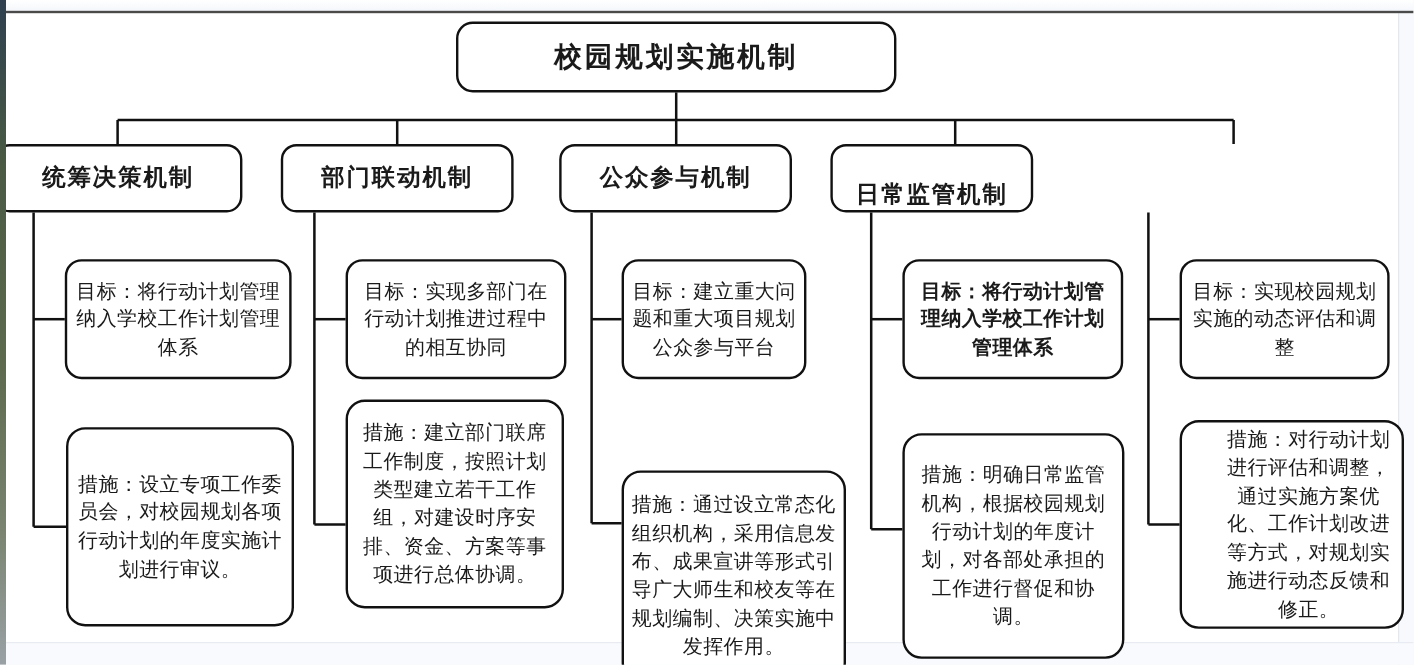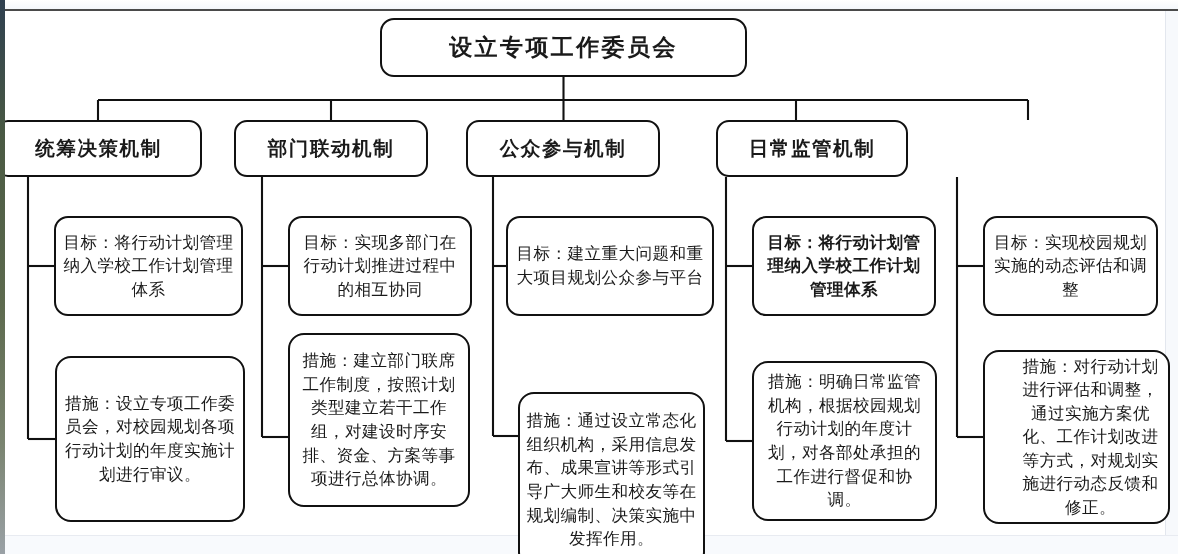--- a/index.html
+++ b/index.html
@@ -105,51 +105,51 @@
     border-radius: 13px;
   }
   .mech-node .node-text {
     font-size: 19.5px;
     font-weight: bold;
     letter-spacing: 1.6px;
   }
   #mech-node-0 { left: -5px;  width: 207px; }
   #mech-node-1 { left: 234px; width: 194px; }
   #mech-node-2 { left: 466px; width: 194px; }
-  #mech-node-3 { left: 716px; width: 192px; }
+  #mech-node-3 { left: 692px; width: 169px; align-items: flex-end; }
   #mech-node-4 { left: 931px; width: 194px; }
 
   .goal-node {
     top: 216px;
     height: 100px;
     border-radius: 14px;
   }
   .goal-node .node-text {
     font-size: 16.6px;
     line-height: 1.42;
     letter-spacing: 0.4px;
   }
   #goal-node-0 { left: 54px;  width: 189px; }
   #goal-node-1 { left: 288px; width: 184px; }
-  #goal-node-2 { left: 506px; width: 208px; }
+  #goal-node-2 { left: 518px; width: 154px; }
   #goal-node-3 { left: 752px; width: 184px; font-weight: bold; }
   #goal-node-4 { left: 983px; width: 175px; }
 
   .measure-node {
     border-radius: 16px;
   }
   .measure-node .node-text {
     font-size: 16.6px;
     line-height: 1.42;
     letter-spacing: 0.4px;
   }
   #measure-node-0 { left: 55px;  top: 356px; width: 190px; height: 166px; }
   #measure-node-1 { left: 288px; top: 333px; width: 182px; height: 174px; }
   #measure-node-2 { left: 518px; top: 348px; width: 187px; height: 176px; margin-top: 44px; }
-  #measure-node-3 { left: 752px; top: 361px; width: 185px; height: 160px; }
+  #measure-node-3 { left: 752px; top: 361px; width: 185px; height: 188px; }
   #measure-node-4 { left: 983px; top: 350px; width: 187px; height: 174px; padding-left: 28px; }
 
   #connector-svg {
     position: absolute;
     left: 0; top: 0;
     width: 1178px; height: 554px;
     z-index: 4;
     pointer-events: none;
   }
   #connector-svg path, #connector-svg line {
@@ -198,21 +198,21 @@
     <path d="M 726 441 L 752 441"></path>
 
     <path d="M 957 177 L 957 437"></path>
     <path d="M 957 266 L 983 266"></path>
     <path d="M 957 437 L 983 437"></path>
   </svg>
 
   <div id="diagram-layer">
 
     <div class="node" id="root-node">
-      <span class="node-text">设立专项工作委员会</span>
+      <span class="node-text">校园规划实施机制</span>
     </div>
 
     <div class="node mech-node" id="mech-node-0">
       <span class="node-text">统筹决策机制</span>
     </div>
     <div class="node mech-node" id="mech-node-1">
       <span class="node-text">部门联动机制</span>
     </div>
     <div class="node mech-node" id="mech-node-2">
       <span class="node-text">公众参与机制</span>

